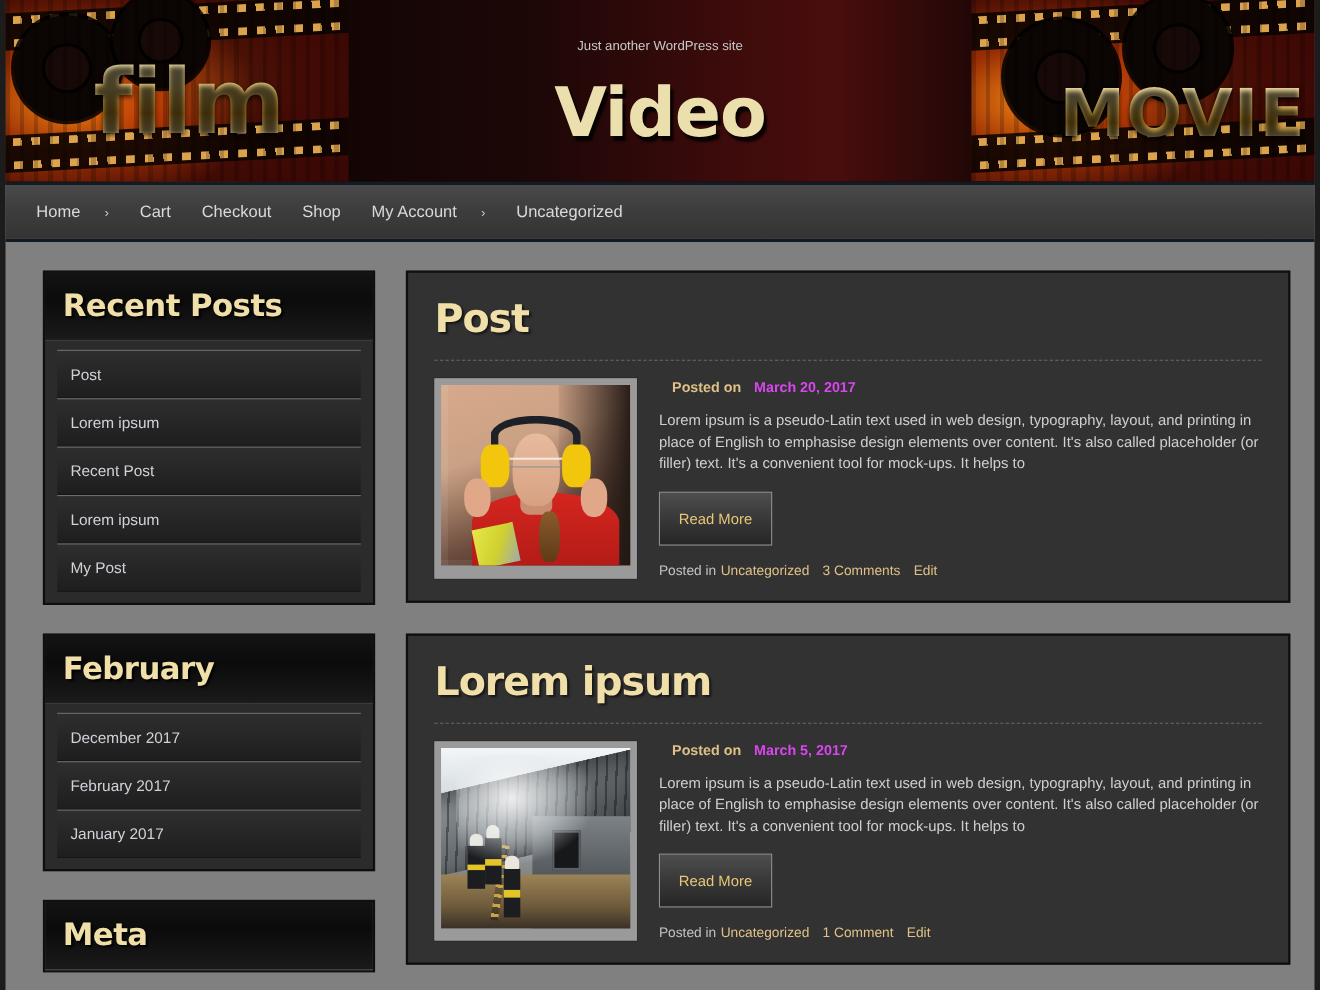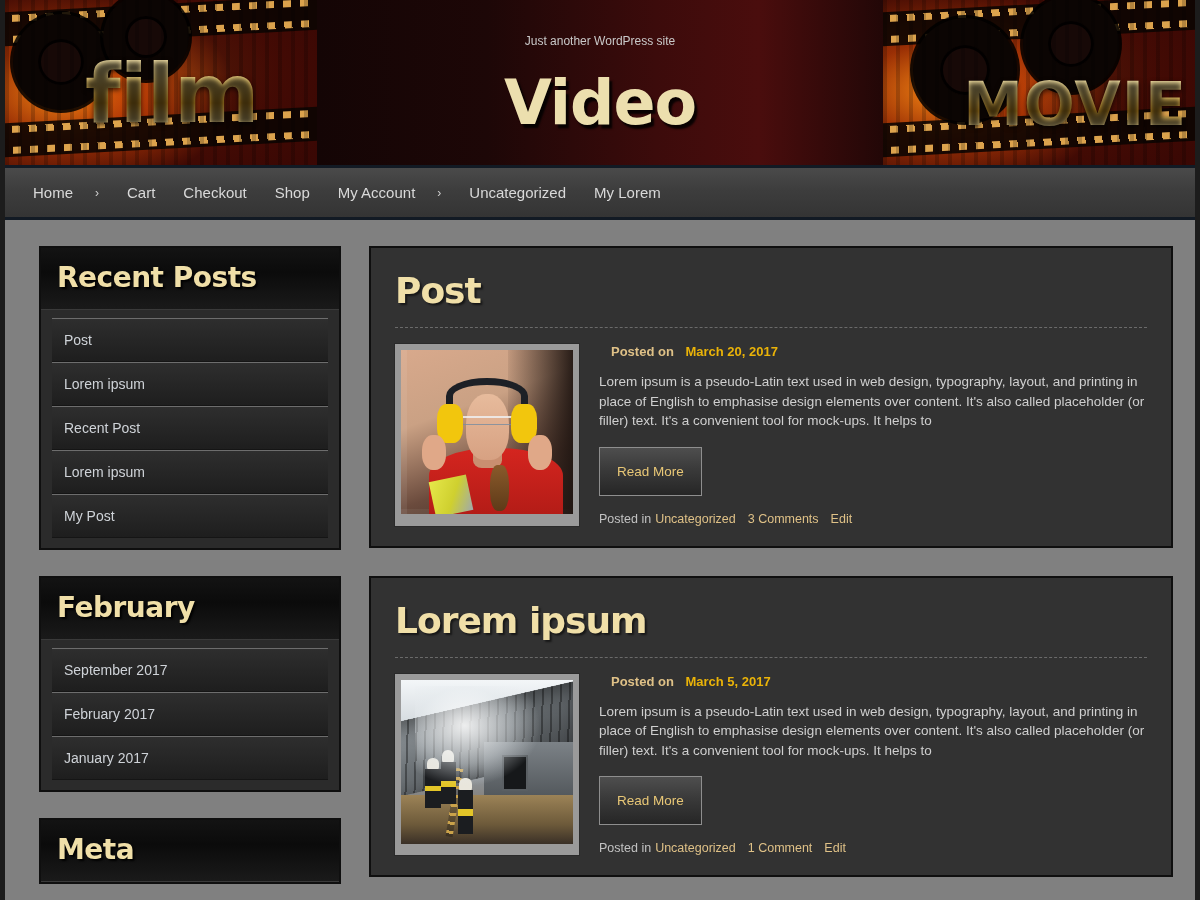--- a/index.html
+++ b/index.html
@@ -299,21 +299,21 @@
   .art-fire .ff.c { left: 33%; bottom: 6%; height: 34%; }
   .art-fire .ladder {
     position: absolute; left: 29%; bottom: 4%; width: 4%; height: 42%;
     background: repeating-linear-gradient(180deg, #caa24a 0 3px, rgba(0,0,0,.25) 3px 9px);
     transform: rotate(9deg);
   }
 
   .post-text { flex: 1 1 auto; min-width: 0; }
   .posted-on-row { font-size: 13px; margin-bottom: 13px; }
   .posted-on-label { color: #dfc187; font-weight: 700; padding-left: 12px; }
-  .posted-on-date { color: #eab308; font-weight: 700; margin-left: 8px; }
+  .posted-on-date { color: #d946ef; font-weight: 700; margin-left: 8px; }
   .excerpt {
     color: #cfcfcf;
     font-size: 13.5px;
     line-height: 1.45;
     margin-bottom: 16px;
   }
   .read-more {
     display: inline-block;
     background: linear-gradient(180deg,#4e4e4e 0%,#3a3a3a 45%,#262626 100%);
     border: 1px solid #8e8e8e;
@@ -374,23 +374,20 @@
     <a class="nav-item" href="#">
       <span>Shop</span>
     </a>
     <a class="nav-item" href="#">
       <span>My Account</span>
       <span class="nav-caret">›</span>
     </a>
     <a class="nav-item" href="#">
       <span>Uncategorized</span>
     </a>
-    <a class="nav-item" href="#">
-      <span>My Lorem</span>
-    </a>
   </nav>
 
   <div id="content">
 
     <aside id="sidebar">
 
       <section class="widget">
         <div class="widget-title">Recent Posts</div>
         <div class="widget-body">
           <ul class="widget-list">
@@ -411,21 +408,21 @@
               </li>
           </ul>
         </div>
       </section>
 
       <section class="widget">
         <div class="widget-title">February</div>
         <div class="widget-body">
           <ul class="widget-list">
             <li>
-                <a href="#">September 2017</a>
+                <a href="#">December 2017</a>
               </li>
             <li>
                 <a href="#">February 2017</a>
               </li>
             <li>
                 <a href="#">January 2017</a>
               </li>
           </ul>
         </div>
       </section>

